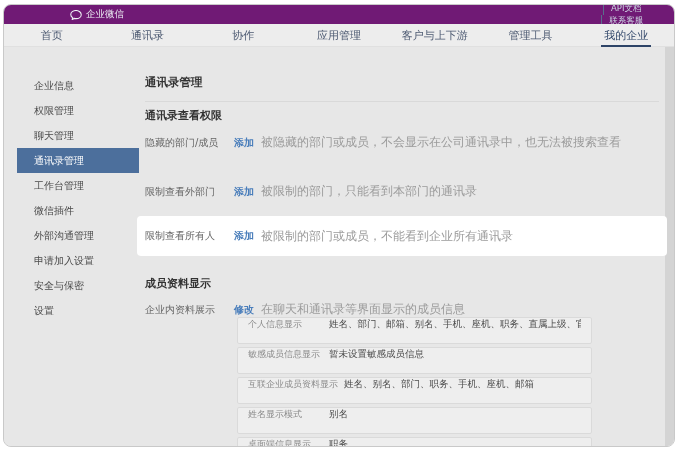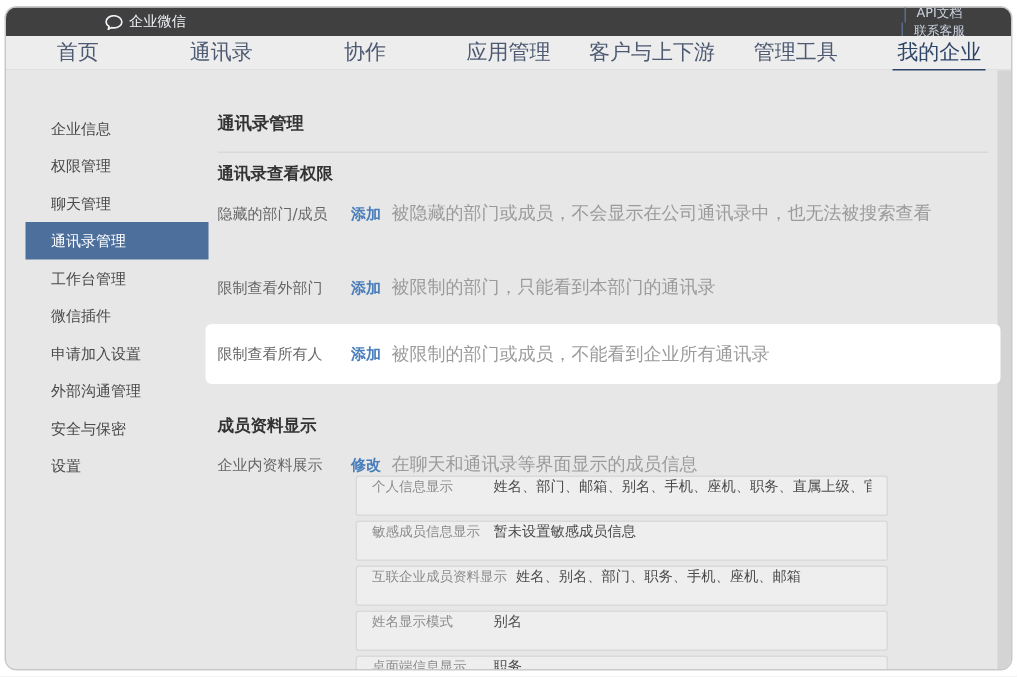--- a/index.html
+++ b/index.html
@@ -8,33 +8,33 @@
     font-family:"DejaVu Sans","Liberation Sans",sans-serif;
   }
   .window {
     position:absolute; left:3px; top:4px; width:672px; height:443px;
     border:1px solid #c9c9c9; border-radius:8px; overflow:hidden;
     background:#e7e7e7; box-sizing:border-box;
   }
   
   .topbar {
     position:absolute; left:0; top:0; right:0; height:19px;
-    background:#404040; display:flex; align-items:center;text-align:right;
+    background:#701a75; display:flex; align-items:center;text-align:right;
   }
   .logo { margin-left:66px; display:flex; align-items:center; gap:4px; color:#eef1f6; font-size:9.5px; white-space:nowrap; }
   .logo svg { width:12px; height:10px; display:block; }
   .topbar-links { margin-left:auto; margin-right:20px; display:flex; align-items:center; color:#ccd4e2; font-size:8.5px; white-space:nowrap;flex-direction:column; }
   .topbar-link { padding:0 7px; cursor:pointer; }
   .topbar-link + .topbar-link { border-left:1px solid #5a6c8c; }
   
   .navbar {
     position:absolute; left:0; top:19px; right:0; height:23px;
     background:#ededed; display:flex; border-bottom:1px solid #e0e0e0; box-sizing:border-box;
   }
-  .nav-tab { flex:1; display:flex; align-items:center; justify-content:center; font-size:14px; color:#4d5a72; cursor:pointer; white-space:nowrap; }
+  .nav-tab { flex:1; display:flex; align-items:center; justify-content:center; font-size:11px; color:#4d5a72; cursor:pointer; white-space:nowrap; }
   .nav-tab .tab-label { padding:4px 3px 2px; border-bottom:2px solid transparent; }
   .nav-tab.active .tab-label { color:#2e4467; border-bottom-color:#2e4467; }
   
   .content { position:absolute; left:0; top:42px; right:0; bottom:0; background:#e7e7e7; }
   .scroll-track { position:absolute; right:0; top:0; bottom:0; width:9px; background:#d4d4d4; }
   
   .sidebar { position:absolute; left:13px; top:26px; width:122px; }
   .side-item { height:25px; display:flex; align-items:center; padding-left:17px; font-size:10px; color:#4a4a4a; box-sizing:border-box; cursor:pointer; white-space:nowrap; }
   .side-item.active { background:#4c6f9c; color:#ffffff; }
   
@@ -127,24 +127,24 @@
       <div class="side-item active">
           <span>通讯录管理</span>
         </div>
       <div class="side-item">
           <span>工作台管理</span>
         </div>
       <div class="side-item">
           <span>微信插件</span>
         </div>
       <div class="side-item">
+          <span>外部沟通管理</span>
+        </div>
+      <div class="side-item">
           <span>申请加入设置</span>
-        </div>
-      <div class="side-item">
-          <span>外部沟通管理</span>
         </div>
       <div class="side-item">
           <span>安全与保密</span>
         </div>
       <div class="side-item">
           <span>设置</span>
         </div>
     </div>
 
     <div class="main">

